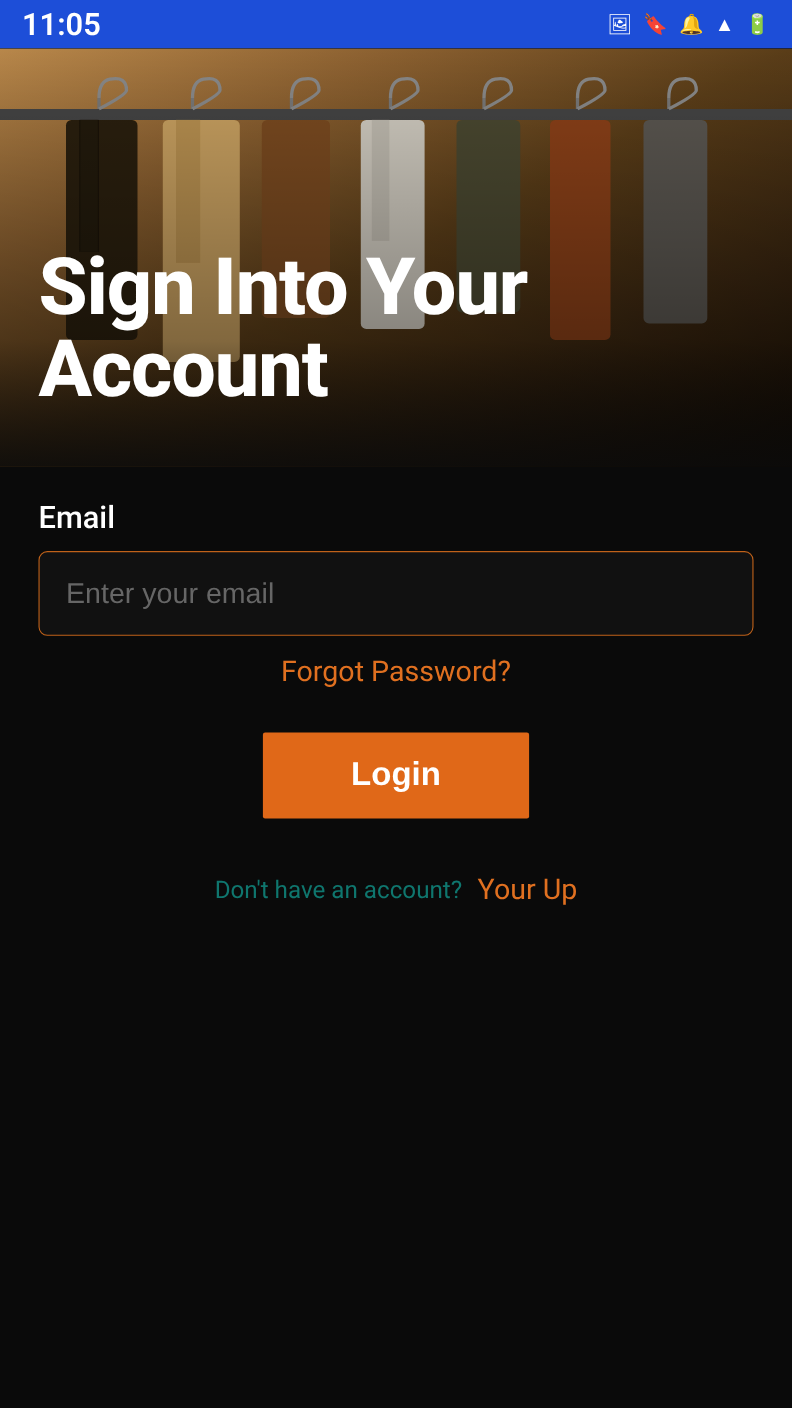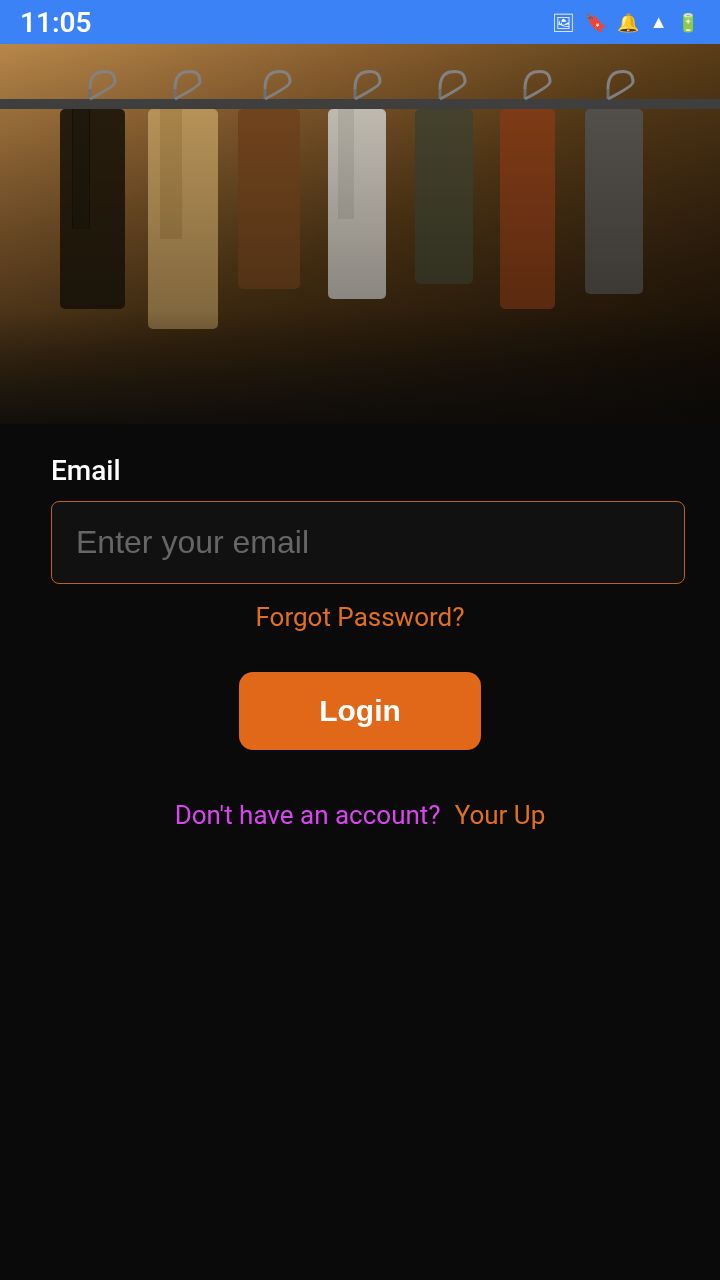--- a/index.html
+++ b/index.html
@@ -11,21 +11,21 @@
       background-color: #0a0a0a;
       font-family: -apple-system, BlinkMacSystemFont, 'Segoe UI', Roboto, sans-serif;
       color: #ffffff;
       overflow-x: hidden;
     }
 
     
     .status-bar {
       width: 100%;
       height: 44px;
-      background: #3b82f6;
+      background: #1d4ed8;
       display: flex;
       align-items: center;
       justify-content: space-between;
       padding: 15px 20px;
     }
 
     .status-time {
       font-size: 28px;
       font-weight: 600;
       color: #ffffff;
@@ -70,38 +70,37 @@
     }
 
     
     .form-section {
       padding: 30px 35px 40px;
       background: #0a0a0a;
     }
 
     .field-group {
       margin-bottom: 28px;
-      margin-left: 16px;
     }
 
     .field-label {
       font-size: 28px;
       font-weight: 500;
       color: #ffffff;
       margin-bottom: 14px;
       display: block;
     }
 
     .field-input {
       width: 100%;
       background: #111111;
       border: 1.5px solid #c0621a;
       border-radius: 8px;
       padding: 22px 24px;
-      font-size: 32px;
+      font-size: 26px;
       color: #888888;
       outline: none;
     }
 
     .field-input::placeholder {
       color: #666666;
     }
 
     .forgot-password-row {
       display: flex;
@@ -120,38 +119,38 @@
     .login-btn-wrapper {
       display: flex;
       justify-content: center;
       margin-bottom: 50px;
     }
 
     .login-btn {
       background: #e06818;
       color: #ffffff;
       border: none;
-      border-radius: 14px;
+      border-radius: 2px;
       padding: 22px 80px;
       font-size: 30px;
       font-weight: 600;
       cursor: pointer;
       min-width: 200px;
     }
 
     .signup-row {
       display: flex;
       justify-content: center;
       align-items: center;
       gap: 14px;
     }
 
     .signup-text {
-      font-size: 26px;
-      color: #d946ef;
+      font-size: 22px;
+      color: #0f766e;
     }
 
     .signup-link {
       font-size: 26px;
       color: #e07020;
       text-decoration: none;
       cursor: pointer;
     }
 
     
@@ -241,20 +240,23 @@
 
       <line x1="608" y1="55" x2="608" y2="45" stroke="#777" stroke-width="3"></line>
       <path d="M608,45 Q608,30 618,28 Q633,25 633,38 Q633,42 608,55" fill="none" stroke="#888" stroke-width="3"></path>
 
       <rect x="585" y="65" width="58" height="185" rx="5" fill="#5a5650"></rect>
 
       <rect width="720" height="380" fill="url(#overlayGrad)"></rect>
     </svg>
   </div>
 
+  <div class="hero-title">
+    <span>Sign Into Your Account</span>
+  </div>
 </div>
 
 <div class="form-section">
 
   <div class="field-group">
     <label class="field-label">Email</label>
     <input type="email" class="field-input" placeholder="Enter your email" style="">
   </div>
 
 

